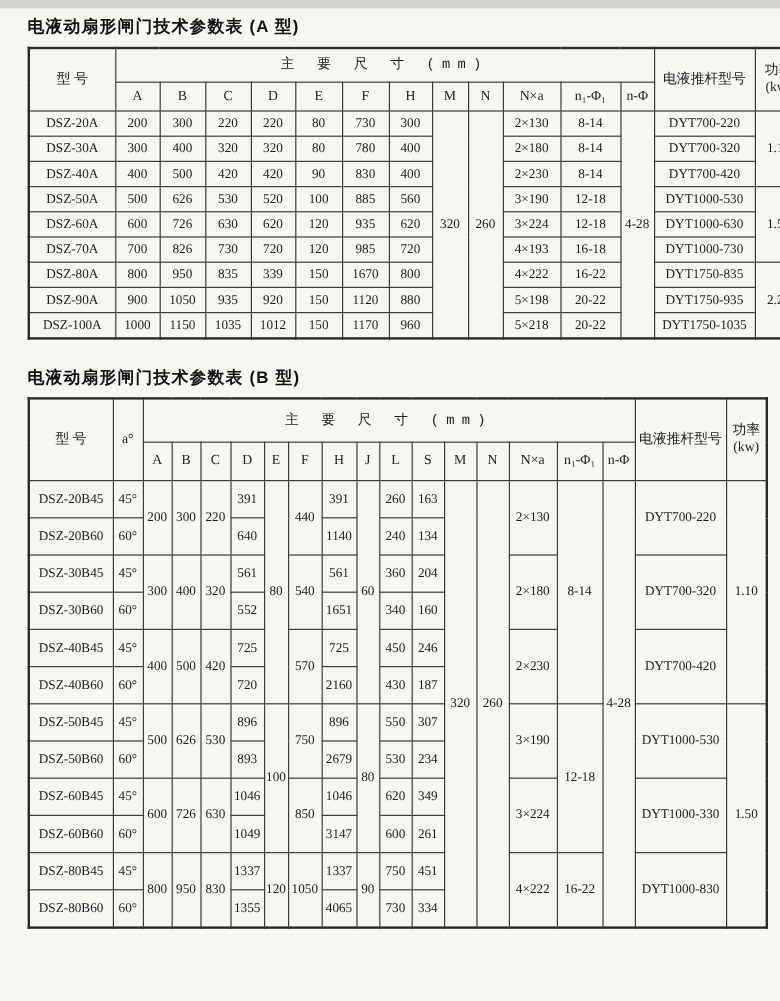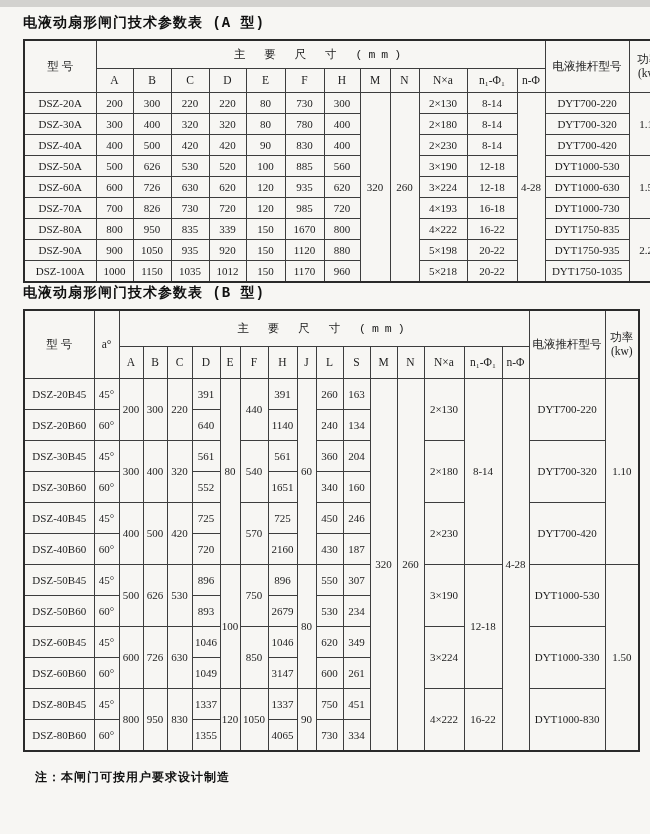--- a/index.html
+++ b/index.html
@@ -7,25 +7,25 @@
     width:650px;height:834px;
     background:#f7f6f3;
     font-family:"Liberation Serif","DejaVu Serif",serif;
     color:#1c1c1c;
     position:relative;
     overflow:hidden;
   }
   .scan-edge{position:absolute;top:0;left:0;width:650px;height:7px;background:#d3d2cf;}
   .content{position:absolute;left:23px;top:14px;width:608px;}
   .tbl-title{
-    font-family:Liberation Mono, monospace;
+    font-family:Liberation Sans, sans-serif;
     font-weight:bold;font-size:14px;color:#111;
     margin:0 0 7px 0;letter-spacing:1px;
   }
-  .tbl-title.second{margin-top:1px;}
+  .tbl-title.second{margin-top:23px;}
   table{
     border-collapse:collapse;
     table-layout:fixed;
     width:608px;
     border:2px solid #2a2a2a;
   }
   td,th{
     border:1px solid #3d3d3d;
     text-align:center;vertical-align:middle;
     font-size:11px;font-weight:normal;
@@ -422,15 +422,14 @@
         <td>DSZ-80B60</td>
         <td>60°</td>
         <td>1355</td>
         <td>4065</td>
         <td>730</td>
         <td>334</td>
       </tr>
     </tbody>
   </table>
 
-  <div class="note">注：本闸门可按用户要求设计制造</div>
 
 </div>
 
 </body></html>

